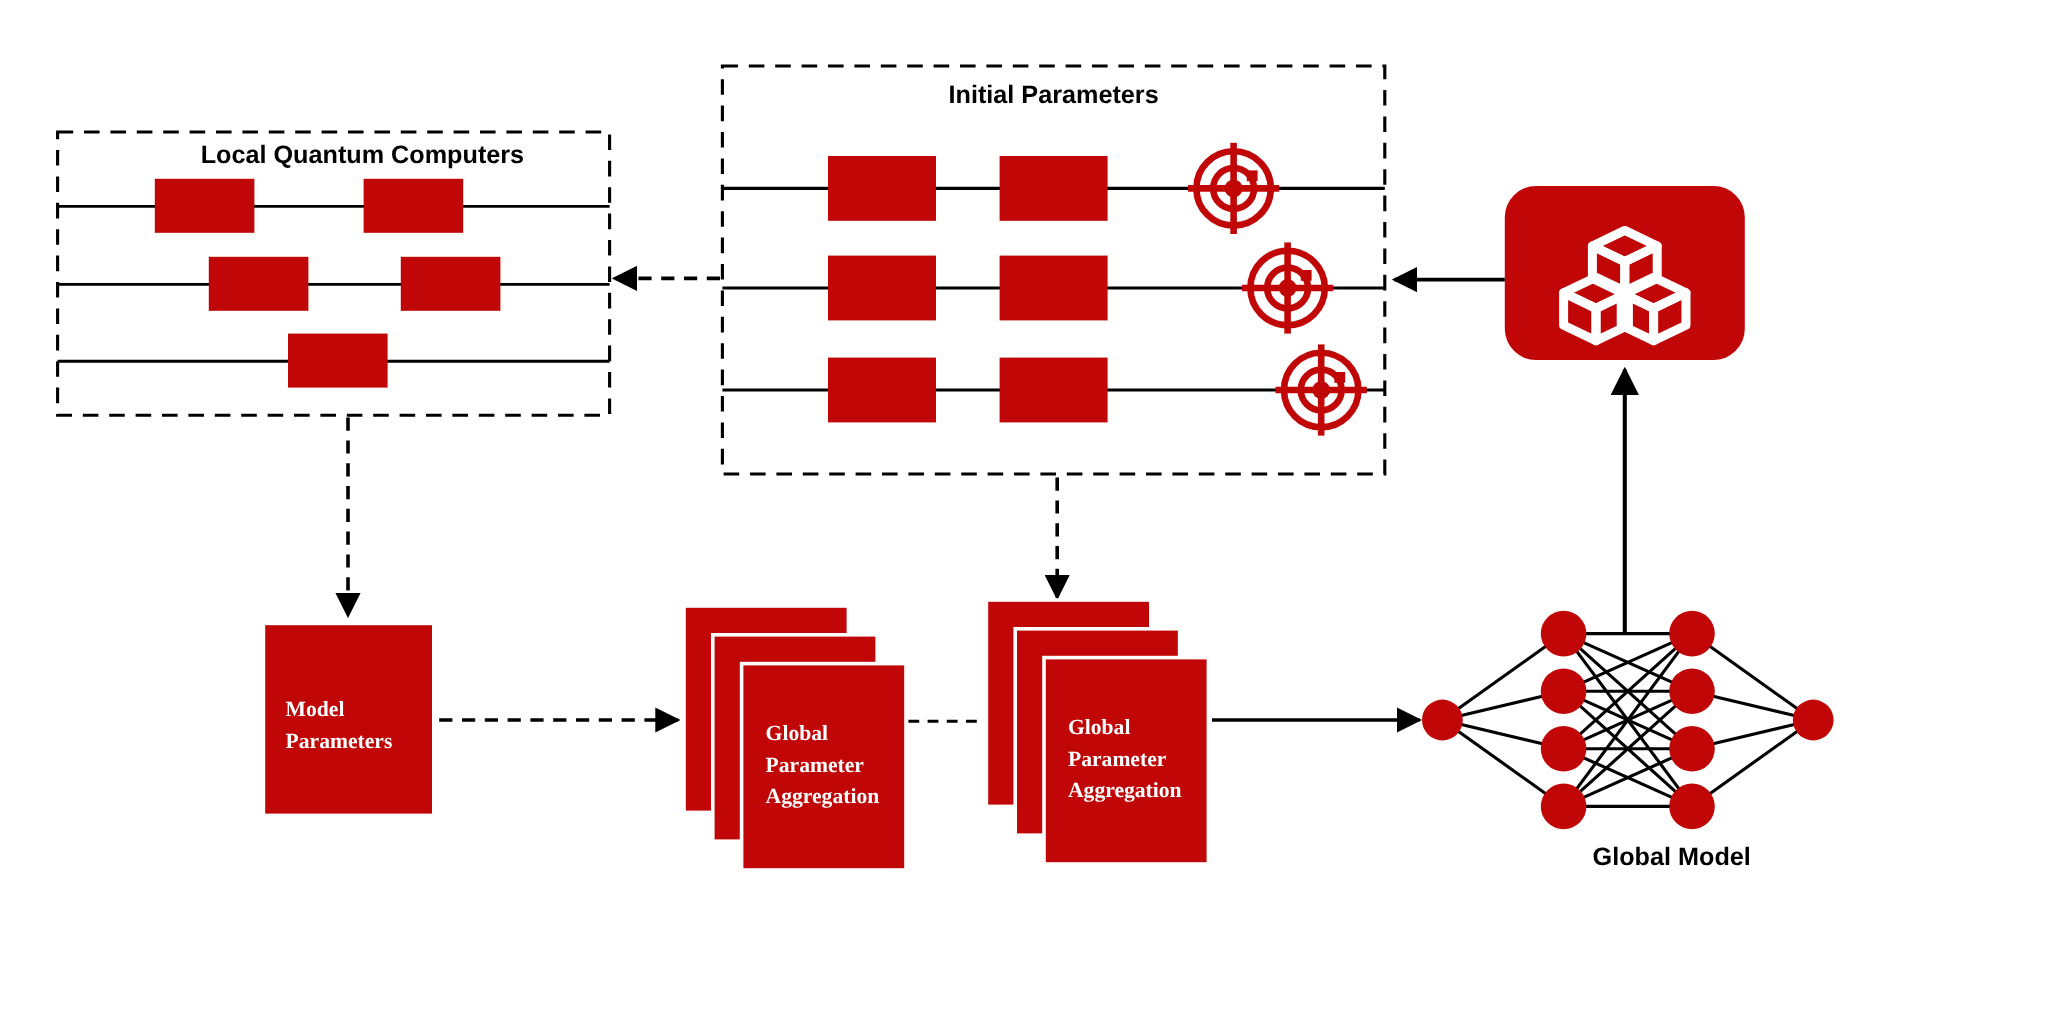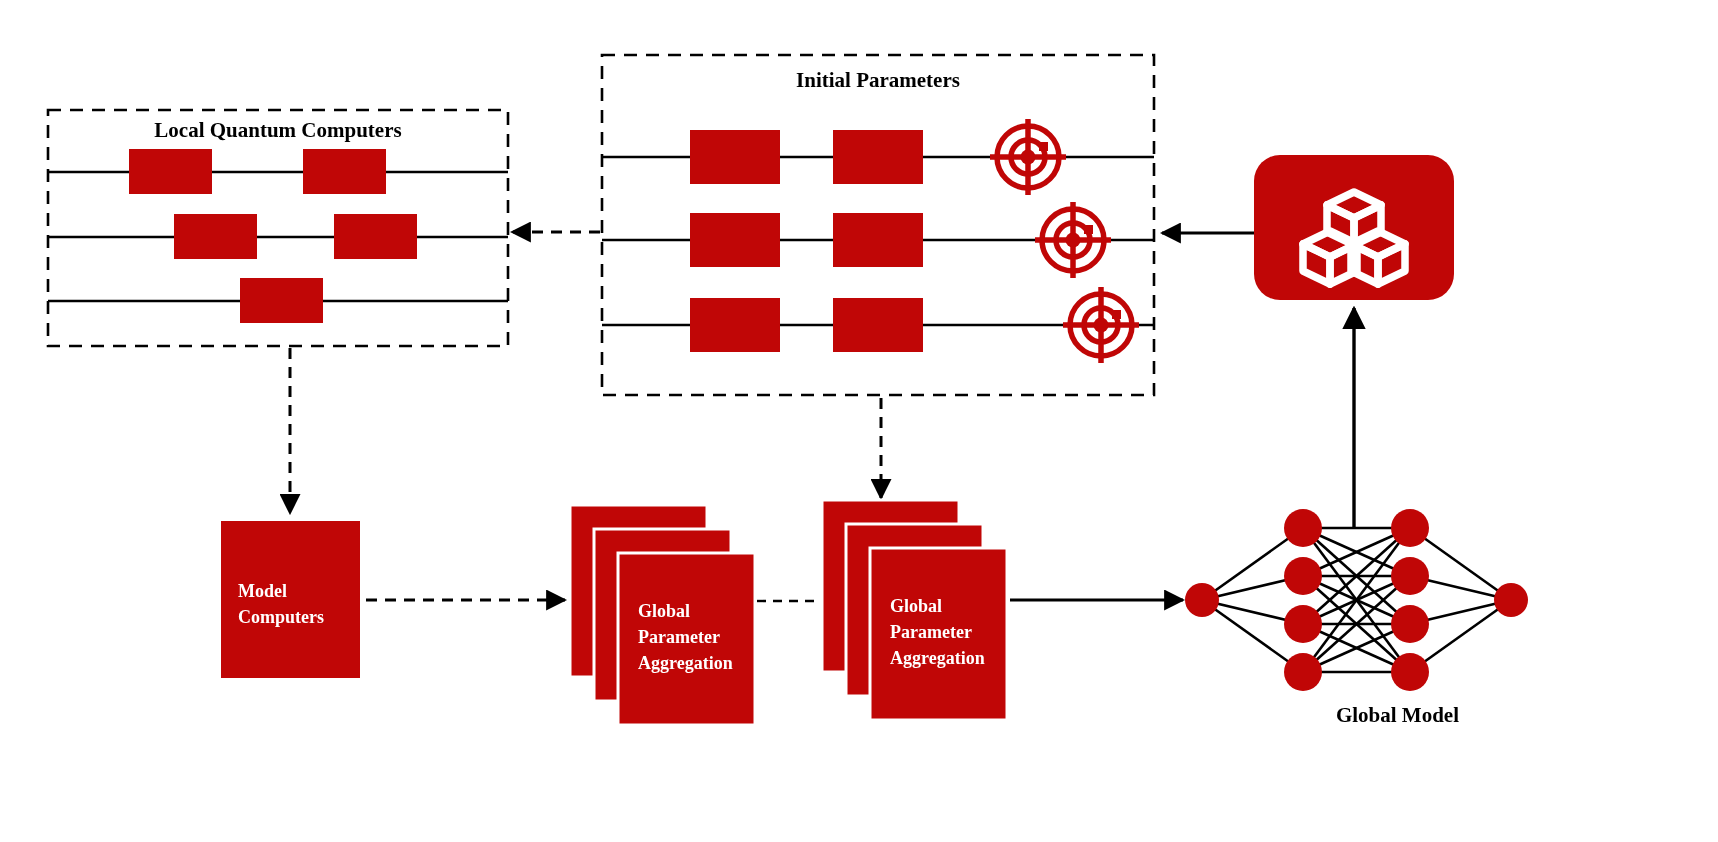--- a/index.html
+++ b/index.html
@@ -1,19 +1,19 @@
 <!DOCTYPE html>
 <html><head>
 <meta charset="utf-8">
 <style>
   html,body{margin:0;padding:0;background:#ffffff;}
   body{width:1718px;height:842px;font-family:"Liberation Serif",serif;}
   #stage{position:relative;width:1718px;height:842px;overflow:hidden;background:#fff;}
   #stage > svg{position:absolute;left:0;top:0;}
-  .lbl{position:absolute;font-family:Liberation Serif, serif;font-weight:bold;color:#000;white-space:nowrap;}
+  .lbl{position:absolute;font-family:Liberation Sans, sans-serif;font-weight:bold;color:#000;white-space:nowrap;}
   .boxlbl{position:absolute;font-family:"Liberation Serif",serif;font-weight:bold;color:#ffffff;white-space:pre-line;line-height:1.45;}
 </style>
 </head>
 <body>
 
 <div id="stage">
 
   <svg width="1718" height="842" viewBox="0 0 1718 842">
     <defs>
       <marker id="arrowBlack" viewBox="0 0 10 10" refX="9" refY="5" markerWidth="7" markerHeight="7" orient="auto-start-reverse">
@@ -159,26 +159,26 @@
       <rect x="618" y="553" width="137" height="172" fill="#c00606" stroke="#ffffff" stroke-width="3"></rect>
     </g>
 
     <g>
       <rect x="822" y="500" width="137" height="172" fill="#c00606" stroke="#ffffff" stroke-width="3"></rect>
       <rect x="846" y="524" width="137" height="172" fill="#c00606" stroke="#ffffff" stroke-width="3"></rect>
       <rect x="870" y="548" width="137" height="172" fill="#c00606" stroke="#ffffff" stroke-width="3"></rect>
     </g>
   </svg>
 
-  <div class="lbl" style="left:48px;top:118px;width:460px;text-align:center;font-size:21px;">Local Quantum Computers</div>
+  <div class="lbl" style="left:48px;top:118px;width:460px;text-align:center;font-size:21px;padding-left:24px;">Local Quantum Computers</div>
 
   <div class="lbl" style="left:602px;top:68px;width:552px;text-align:center;font-size:21px;">Initial Parameters</div>
 
   <div class="boxlbl" style="left:238px;top:578px;width:122px;font-size:18px;">Model
-Computers</div>
+Parameters</div>
 
   <div class="boxlbl" style="left:638px;top:598px;width:125px;font-size:18px;">Global
 Parameter
 Aggregation</div>
 
   <div class="boxlbl" style="left:890px;top:593px;width:125px;font-size:18px;">Global
 Parameter
 Aggregation</div>
 
   <div class="lbl" style="left:1259px;top:703px;width:200px;text-align:right;font-size:21px;">Global Model</div>

